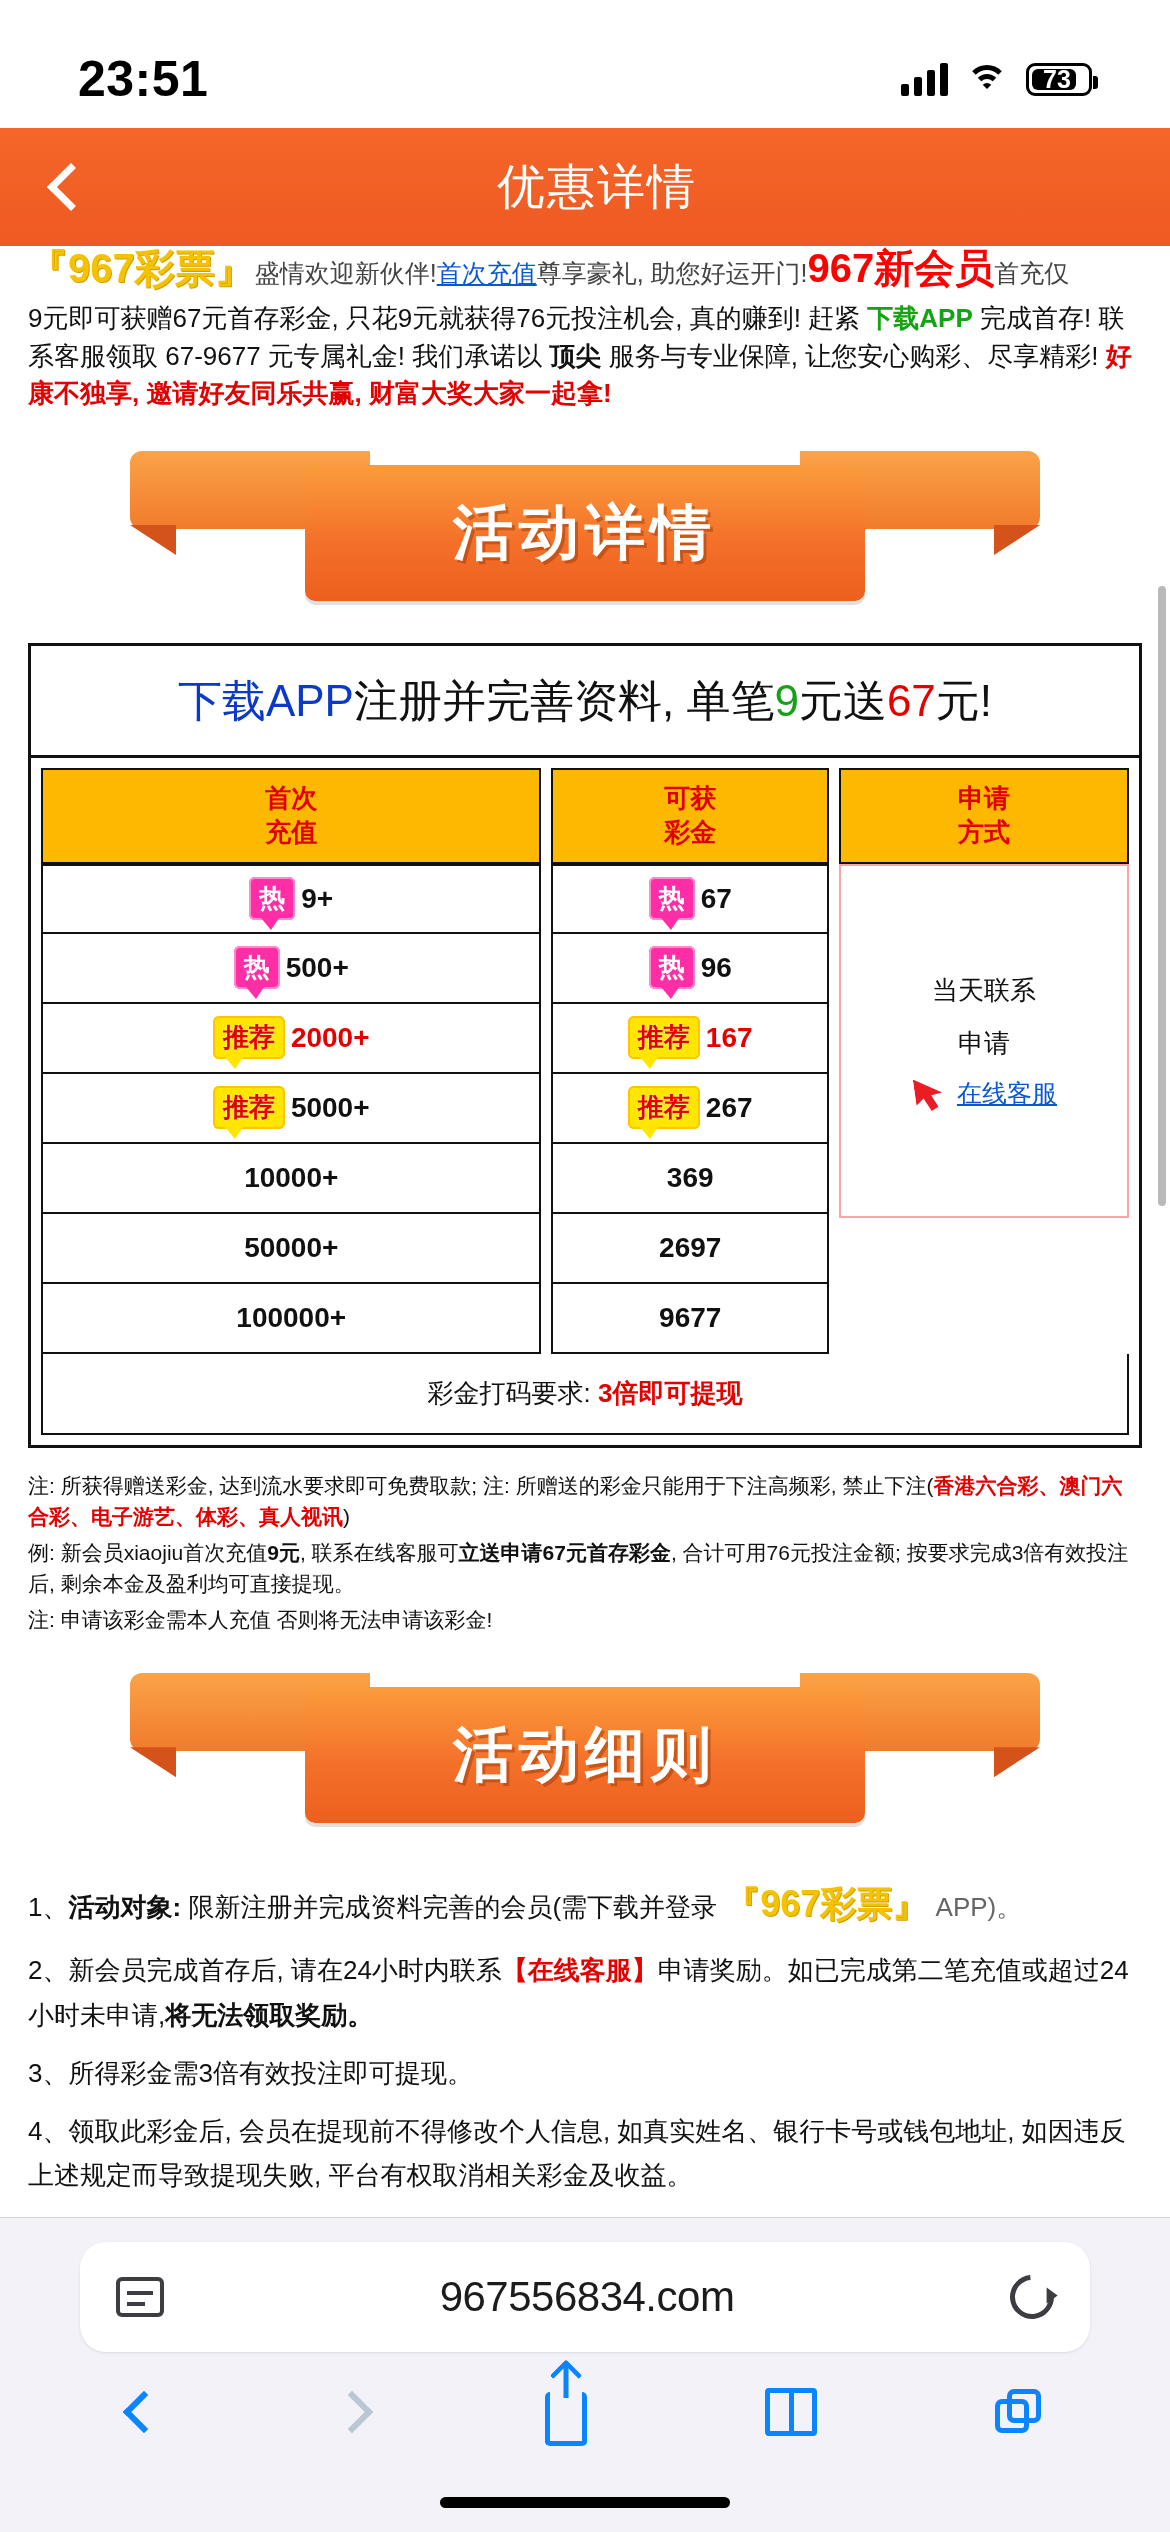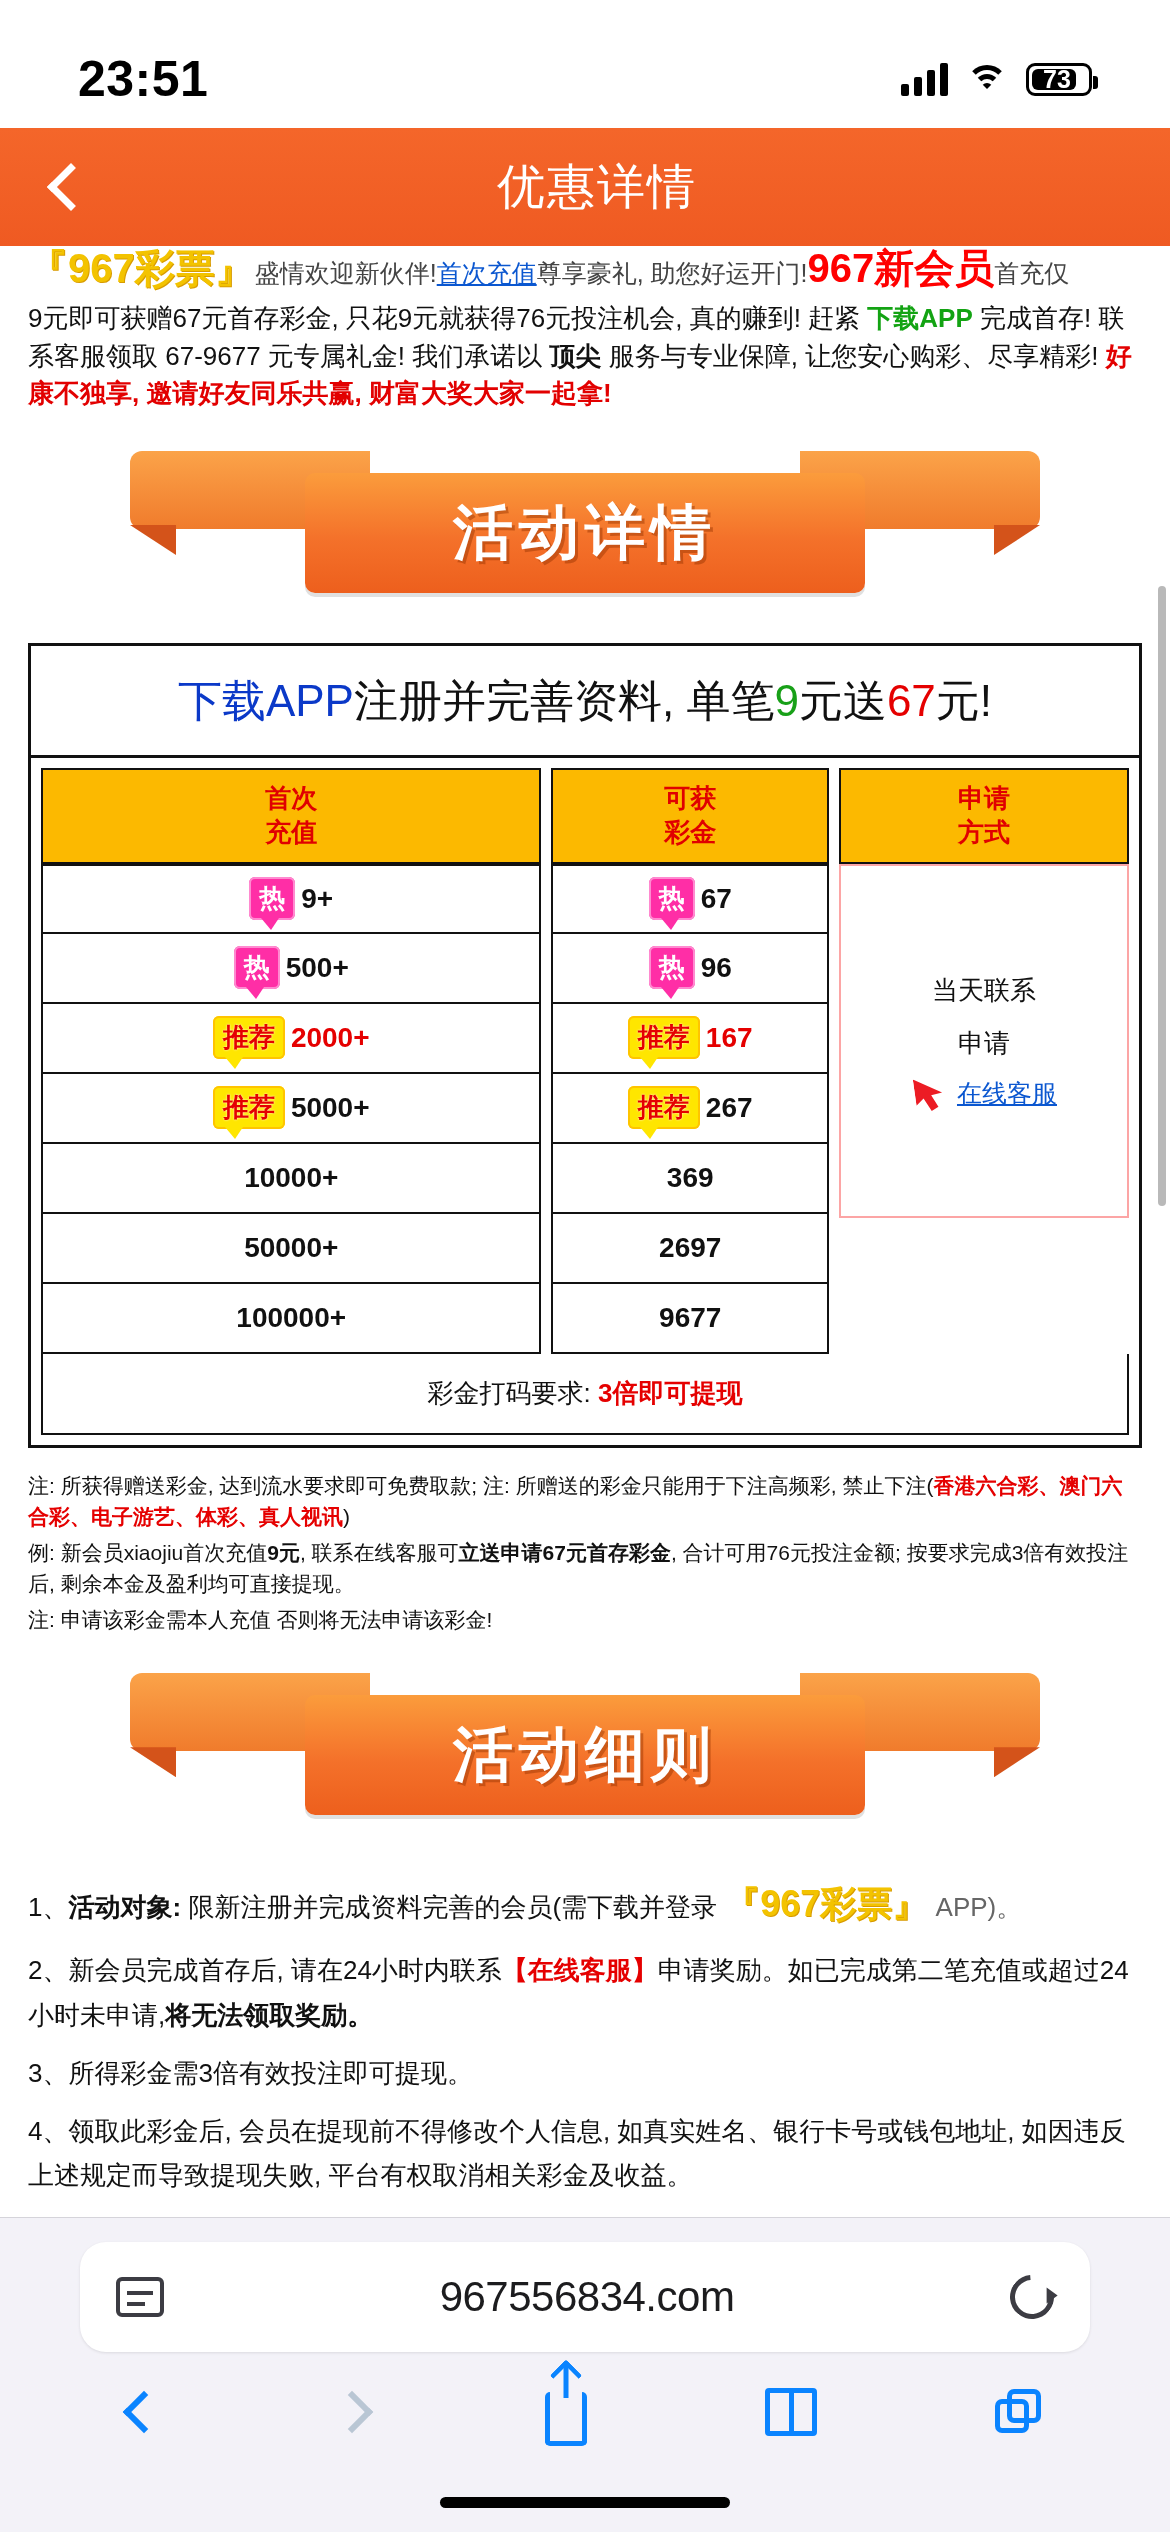--- a/index.html
+++ b/index.html
@@ -177,21 +177,21 @@
     position: relative;
     height: 200px;
     margin: 20px 0 10px 0;
     display: flex;
     align-items: center;
     justify-content: center;
   }
   .ribbon {
     position: relative;
     width: 560px;
-    height: 120px;
+    height: 136px;
     background: linear-gradient(180deg,#fb9c3c 0%, #f4712a 55%, #ed5f1d 100%);
     border-radius: 10px;
     display: flex;
     align-items: center;
     justify-content: center;
     box-shadow: 0 4px 0 rgba(0,0,0,0.12);
     z-index: 3;
   }
   .ribbon span {
     color: #fff;

